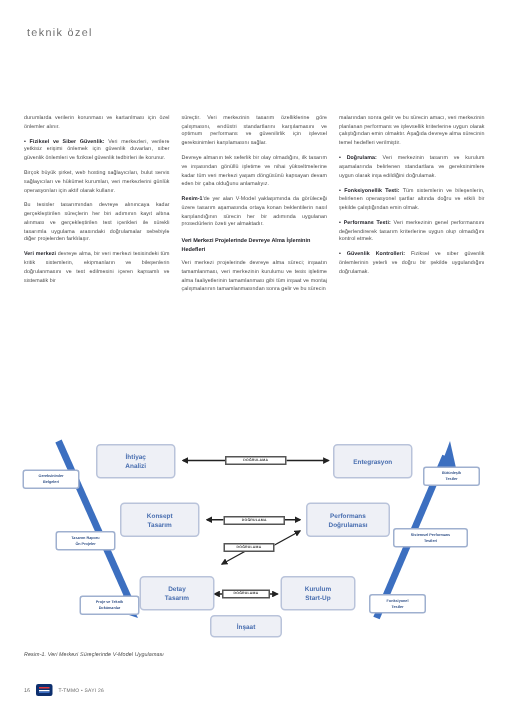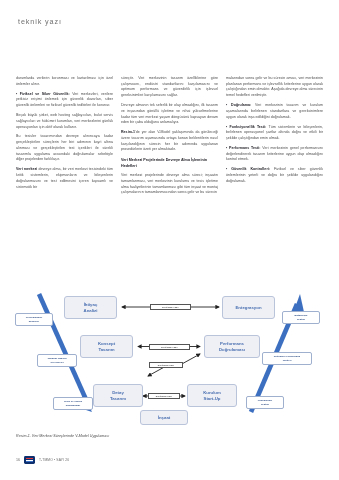--- a/index.html
+++ b/index.html
@@ -113,21 +113,21 @@
   .logo i.r{background:#e03a3e;top:2.1px;}
   .logo i.w{background:#ffffff;top:3.6px;}
   .logo i.b{background:#3b6fc4;top:5.1px;}
   .footertxt{font-size:3.3px;color:#6a6a6a;letter-spacing:.15px;}
 </style>
 </head>
 <body>
 
 <div class="page">
 
-  <div class="runhead">teknik yazı</div>
+  <div class="runhead">teknik özel</div>
 
   <div class="cols">
 
     <div class="col">
       <p><span>durumlarda verilerin korunması ve kartarılması için özel önlemler alınır.</span></p>
       <p><b>• Fiziksel ve Siber Güvenlik:</b><span> Veri merkezleri, verilere yetkisiz erişimi önlemek için güvenlik duvarları, siber güvenlik önlemleri ve fiziksel güvenlik tedbirleri ile korunur.</span></p>
       <p><span>Birçok büyük şirket, web hosting sağlayıcıları, bulut servis sağlayıcıları ve hükümet kurumları, veri merkezlerini günlük operasyonları için aktif olarak kullanır.</span></p>
       <p><span>Bu tesisler tasarımından devreye alınıncaya kadar gerçekleştirilen süreçlerin her biri adımının kayıt altına alınması ve gerçekleştirilen test içerikleri ile sürekli tasarımla uygulama arasındaki doğrulamalar sebebiyle diğer projelerden farklılaşır.</span></p>
       <p><b>Veri merkezi</b><span> devreye alma, bir veri merkezi tesisindeki tüm kritik sistemlerin, ekipmanların ve bileşenlerin doğrulanmasını ve test edilmesini içeren kapsamlı ve sistematik bir</span></p>
     </div>

